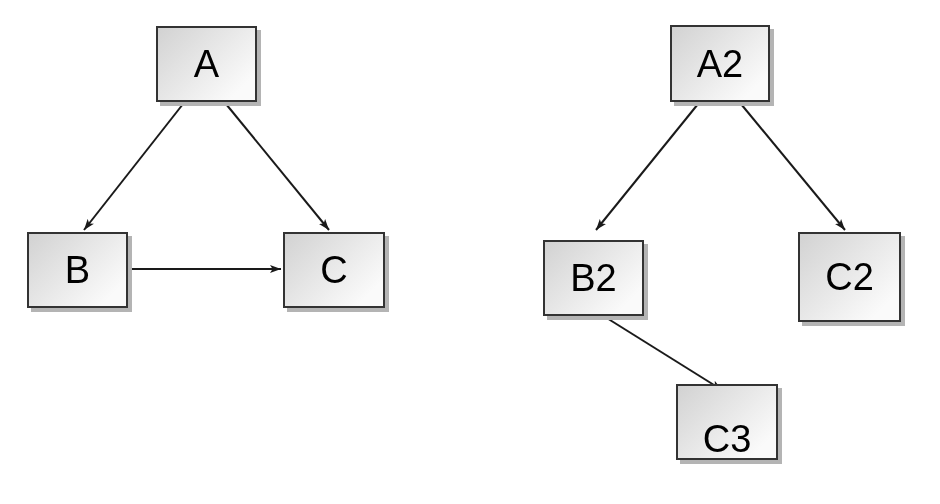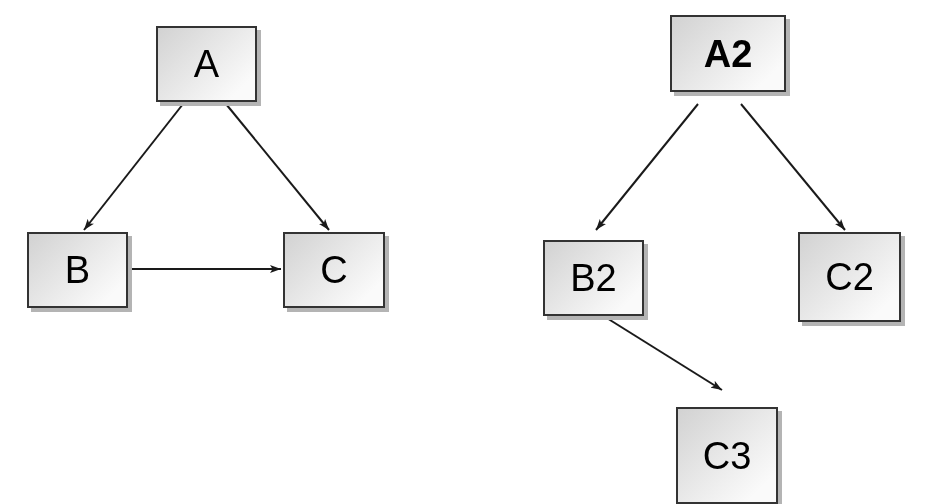--- a/index.html
+++ b/index.html
@@ -70,27 +70,27 @@
     </div>
     <div class="node" style="left:27px; top:232px; width:101px; height:76px;">
       <span class="node-label">B</span>
     </div>
     <div class="node" style="left:283px; top:232px; width:102px; height:76px;">
       <span class="node-label">C</span>
     </div>
   </div>
 
   <div class="graph">
-    <div class="node" style="left:670px; top:15px; width:116px; height:77px;font-weight:bold;">
+    <div class="node" style="left:670px; top:25px; width:100px; height:77px;">
       <span class="node-label">A2</span>
     </div>
     <div class="node" style="left:543px; top:232px; width:101px; height:76px;margin-top:8px;">
       <span class="node-label">B2</span>
     </div>
     <div class="node" style="left:798px; top:232px; width:103px; height:90px;">
       <span class="node-label">C2</span>
     </div>
-    <div class="node" style="left:676px; top:407px; width:102px; height:97px;">
+    <div class="node" style="left:676px; top:384px; width:102px; height:76px;align-items:flex-end;">
       <span class="node-label">C3</span>
     </div>
   </div>
 
 </div>
 
 </body></html>

